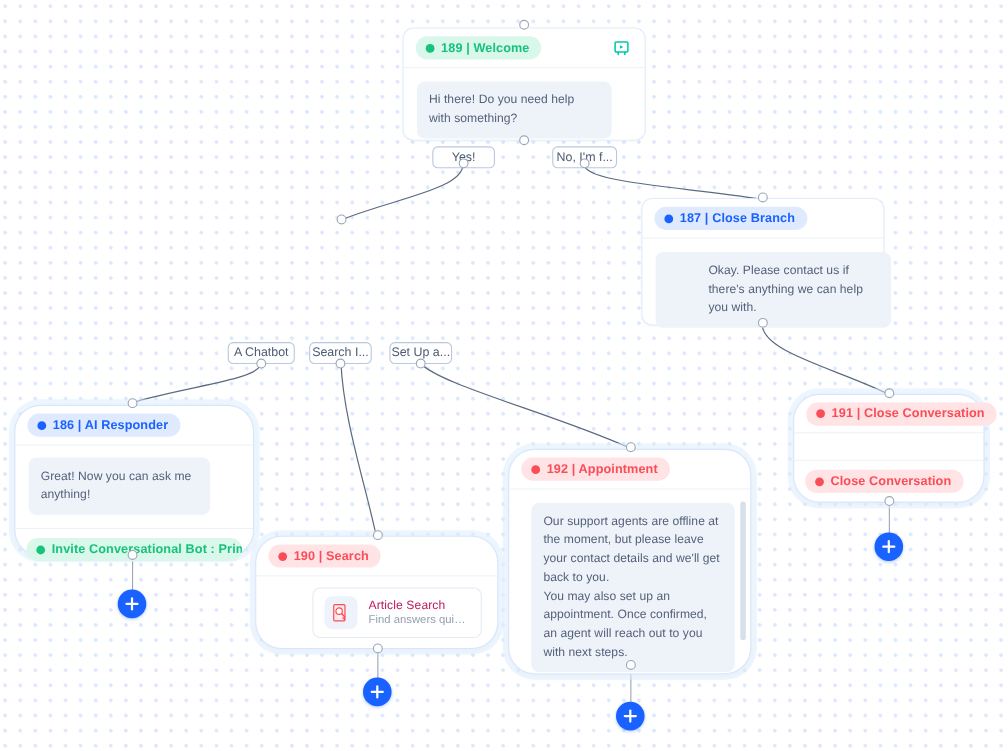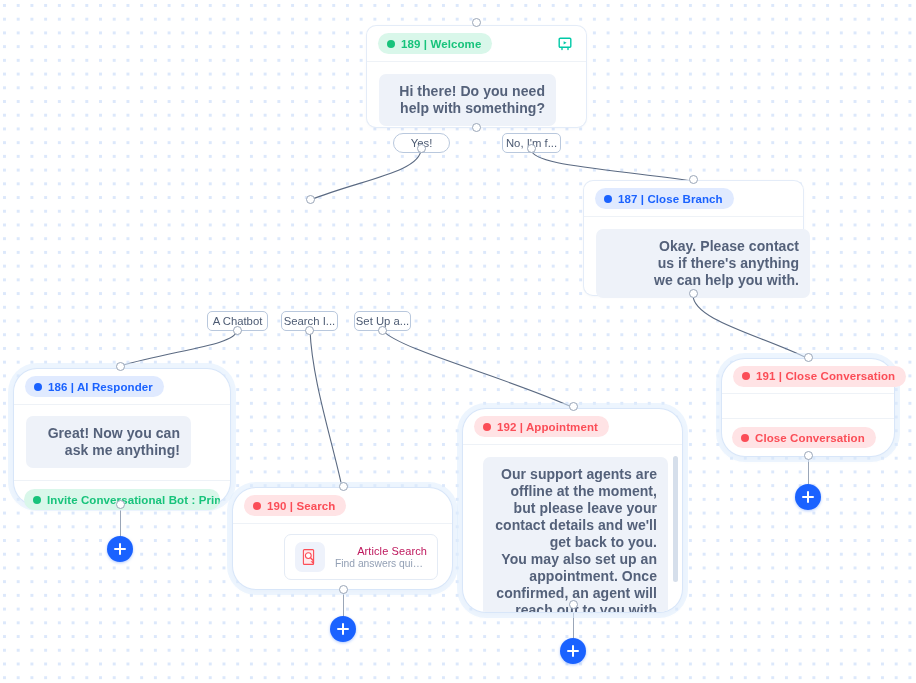--- a/index.html
+++ b/index.html
@@ -31,21 +31,20 @@
     height: 683px;
     pointer-events: none;
     z-index: 1;
   }
   .node {
     position: absolute;
     background: #ffffff;
     border-radius: 9px;
     z-index: 3;
     box-shadow: 0 0 0 1px rgba(225,234,247,0.9), 0 1px 3px rgba(110,130,170,0.10);
-    text-align: right;
   }
   .node.selected {
     box-shadow: 0 0 0 1px rgba(216,230,249,1), 0 0 0 6px rgba(222,236,253,0.55),
                 0 2px 6px rgba(110,130,170,0.10);
     border-radius: 23px;
   }
   .node-header {
     height: 36px;
     display: flex;
     align-items: center;
@@ -86,25 +85,24 @@
     width: 20px;
     height: 20px;
   }
   .node-body {
     padding: 12px 12px 14px 12px;
   }
   .bubble {
     background: #eef2f9;
     border-radius: 7px;
     padding: 9px 11px;
-    font-size: 14px;
+    font-size: 11px;
     line-height: 17px;
     color: #54617a;
     letter-spacing: 0.05px;
-    font-weight: bold;
   }
   .node-footer {
     border-top: 1px solid #eef2f7;
     padding: 9px 11px;
     display: flex;
     align-items: center;
   }
   
   .chip {
     position: absolute;
@@ -351,21 +349,21 @@
       <span class="badge red">
         <span class="dot"></span>
         <span>Close Conversation</span>
       </span>
     </div>
   </div>
   <div class="handle" style="left:803.5px; top:353px;"></div>
   <div class="handle" style="left:803.5px; top:451px;"></div>
   <div class="plus-btn" style="left:795px; top:484px;"></div>
 
-  <div class="chip" style="left:393px; top:133px; width:57px;border-radius:10px;">
+  <div class="chip" style="left:393px; top:133px; width:57px;">
     <span>Yes!</span>
   </div>
   <div class="handle" style="left:417px; top:144px;"></div>
 
   <div class="chip" style="left:502px; top:133px; width:59px;">
     <span>No, I'm f...</span>
   </div>
   <div class="handle" style="left:527px; top:144px;"></div>
 
   <div class="chip" style="left:207px; top:311px; width:61px;">

